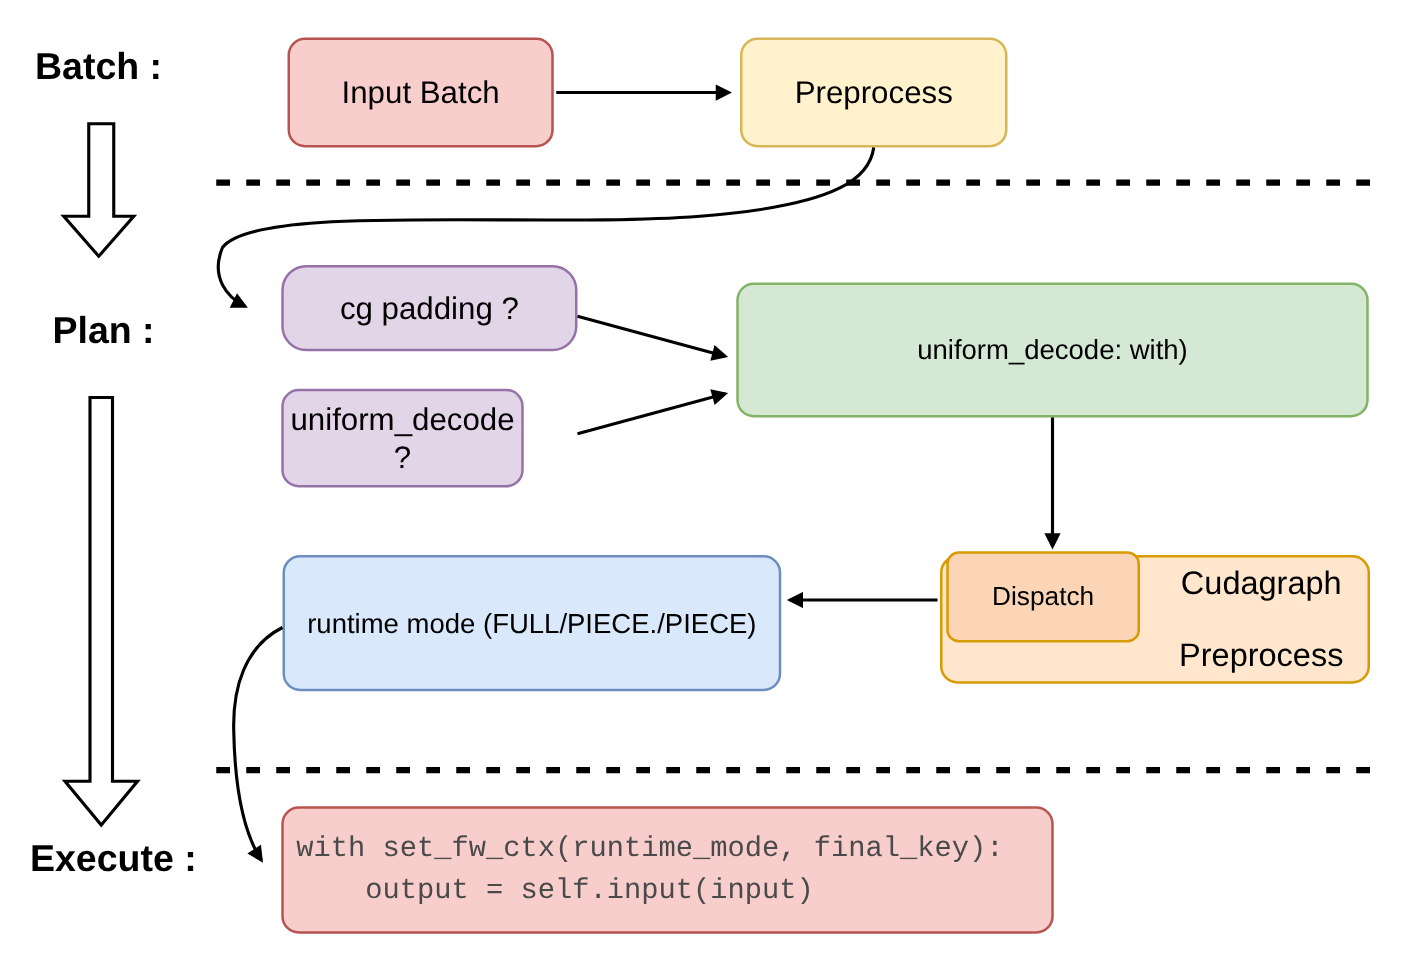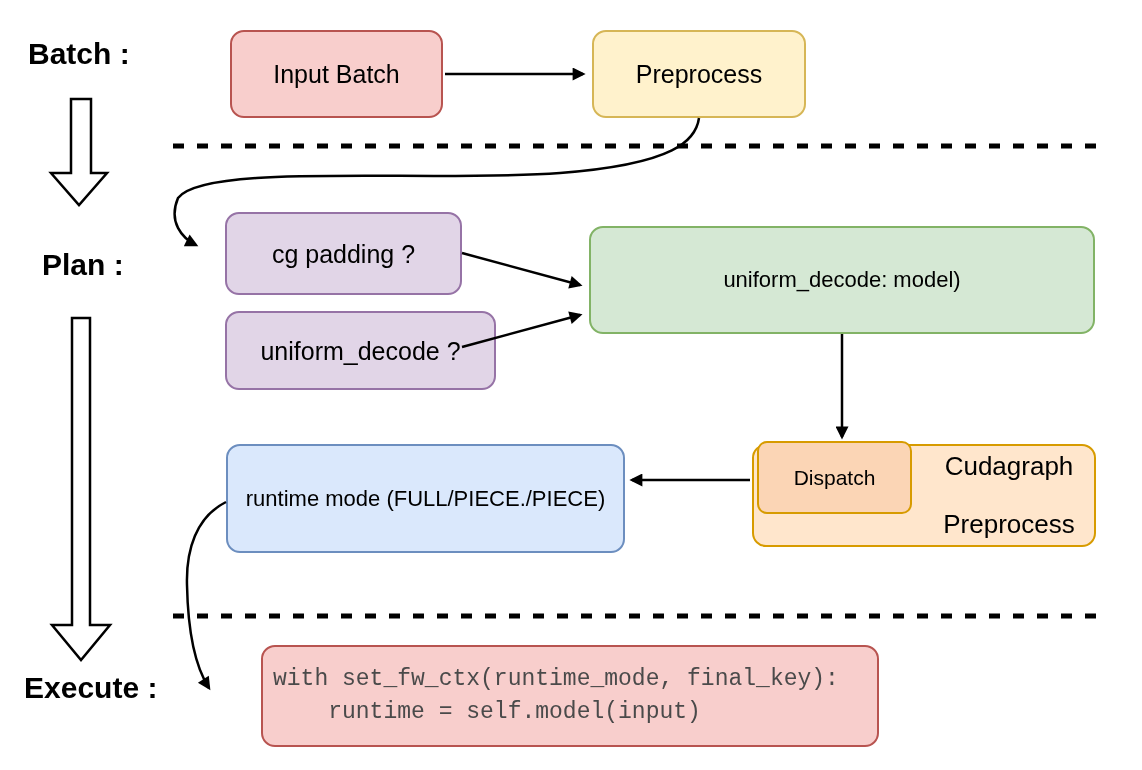--- a/index.html
+++ b/index.html
@@ -28,71 +28,70 @@
     display:flex;flex-direction:column;align-items:center;justify-content:center;
     font-size:26px;
     gap:25px;
   }
   .cg-label .tline{line-height:33px;}
   .n-code{
     font-family:"Liberation Mono","DejaVu Sans Mono",monospace;
     font-size:23px;color:#4a4a4a;
     align-items:flex-start;justify-content:center;text-align:left;
     padding-left:10px;
-    margin-left:36px;
   }
   .n-code .tline{line-height:33px;white-space:pre;}
 </style>
 </head>
 <body>
 
 <div class="canvas">
 
   <div class="stage-label" style="left:28px;top:37px;">Batch :</div>
   <div class="stage-label" style="left:42px;top:248px;">Plan :</div>
   <div class="stage-label" style="left:24px;top:671px;">Execute :</div>
 
   <div class="node n-big" style="left: 230px; top: 30px; width: 213px; height: 88px; background-color: rgb(248, 206, 204); border-color: rgb(184, 84, 80);">
     <div class="tline">Input Batch</div>
   </div>
 
   <div class="node n-big" style="left: 592px; top: 30px; width: 214px; height: 88px; background-color: rgb(255, 242, 204); border-color: rgb(214, 182, 86);">
     <div class="tline">Preprocess</div>
   </div>
 
-  <div class="node n-big" style="left: 225px; top: 212px; width: 237px; height: 83px; background-color: rgb(225, 213, 231); border-color: rgb(150, 115, 166);">
+  <div class="node n-big" style="left: 225px; top: 212px; width: 237px; height: 69px; background-color: rgb(225, 213, 231); border-color: rgb(150, 115, 166); border-radius: 20px;">
     <div class="tline">cg padding ?</div>
   </div>
 
-  <div class="node n-big" style="left: 225px; top: 311px; width: 271px; height: 79px; background-color: rgb(225, 213, 231); border-color: rgb(150, 115, 166);">
+  <div class="node n-big" style="left: 225px; top: 311px; width: 194px; height: 79px; background-color: rgb(225, 213, 231); border-color: rgb(150, 115, 166);">
     <div class="tline">uniform_decode ?</div>
   </div>
 
   <div class="node n-green" style="left: 589px; top: 226px; width: 506px; height: 108px; background-color: rgb(213, 232, 212); border-color: rgb(130, 179, 102);">
-    <div class="tline">uniform_decode: model)</div>
+    <div class="tline">uniform_decode: with)</div>
   </div>
 
   <div class="node" style="left: 752px; top: 444px; width: 344px; height: 103px; background-color: rgb(255, 230, 204); border-color: rgb(215, 155, 0);">
     <div class="cg-label">
       <div class="tline">Cudagraph</div>
       <div class="tline">Preprocess</div>
     </div>
   </div>
 
   <div class="node n-dispatch" style="left: 757px; top: 441px; width: 155px; height: 73px; z-index: 2; background-color: rgb(251, 213, 181); border-color: rgb(215, 155, 0);">
     <div class="tline">Dispatch</div>
   </div>
 
   <div class="node n-blue" style="left: 226px; top: 444px; width: 399px; height: 109px; background-color: rgb(218, 232, 252); border-color: rgb(108, 142, 191);">
     <div class="tline">runtime mode (FULL/PIECE./PIECE)</div>
   </div>
 
   <div class="node n-code" style="left: 225px; top: 645px; width: 618px; height: 102px; background-color: rgb(248, 206, 204); border-color: rgb(184, 84, 80);">
     <div class="tline">with set_fw_ctx(runtime_mode, final_key):</div>
-    <div class="tline">    runtime = self.model(input)</div>
+    <div class="tline">    output = self.input(input)</div>
   </div>
 
   <svg class="connectors" width="1142" height="770" viewBox="0 0 1142 770">
     <defs>
       <marker id="arr" viewBox="0 0 10 10" refX="8" refY="5" markerWidth="17" markerHeight="13" orient="auto" markerUnits="userSpaceOnUse">
         <path d="M0,0 L10,5 L0,10 Z" fill="#000"></path>
       </marker>
     </defs>
 
     <line x1="173" y1="146" x2="1098" y2="146" stroke="#000" stroke-width="5" stroke-dasharray="11 13"></line>

